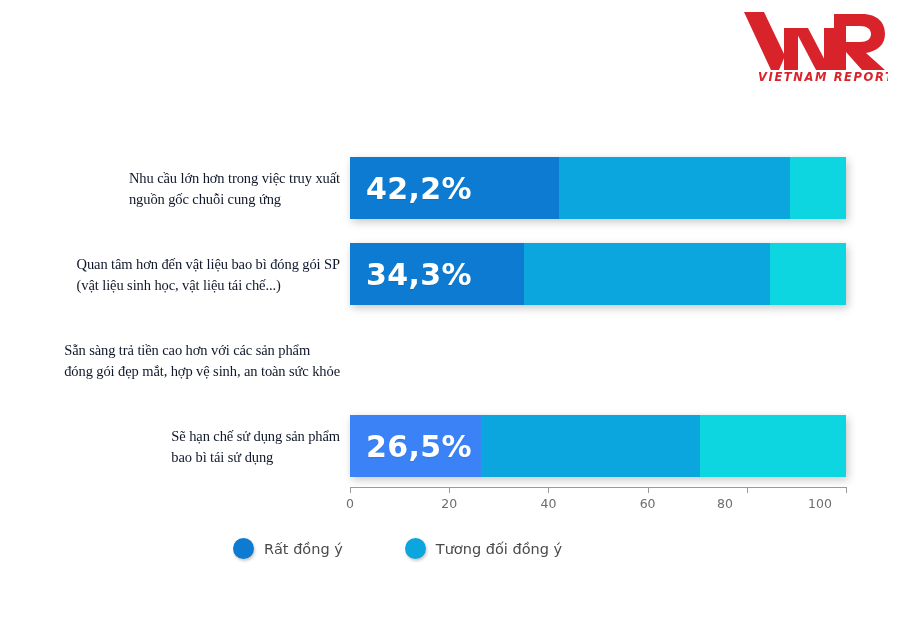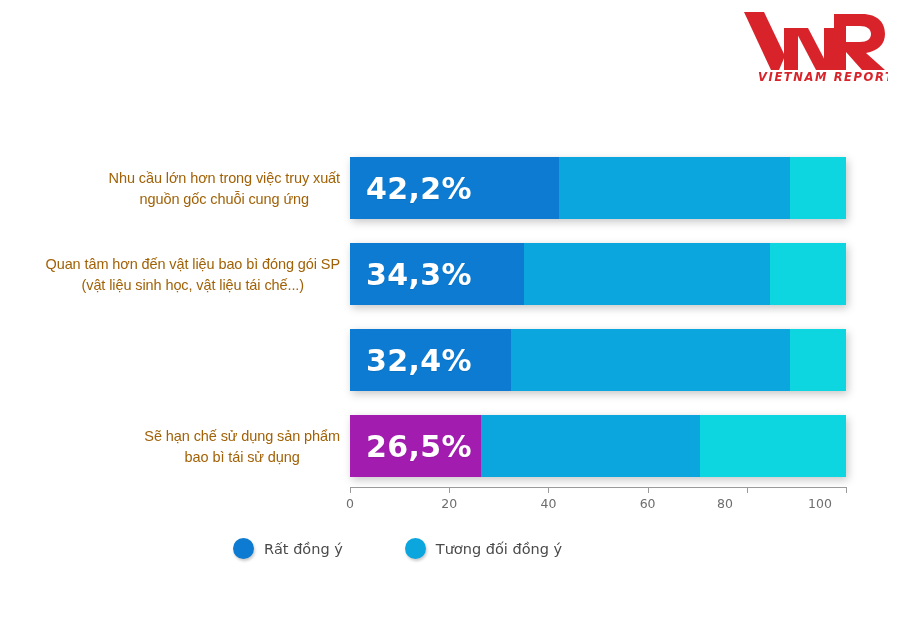--- a/index.html
+++ b/index.html
@@ -25,27 +25,27 @@
   
   #chart {
     position: absolute;
     left: 0; top: 0;
     width: 902px; height: 638px;
   }
 
   .cat-label {
     position: absolute;
     right: 562px;           
-    text-align: center;
-    color: #a16207;
+    text-align: left;
+    color: #0f172a;
     font-size: 14.5px;
     line-height: 1.42;
     letter-spacing: -0.1px;
     white-space: pre-line;
-    font-family: Liberation Sans, sans-serif;
+    font-family: Liberation Serif, serif;
   }
 
   .bar-row {
     position: absolute;
     left: 350px;
     height: 62px;
     display: flex;
     align-items: stretch;
     filter: drop-shadow(2px 3px 4px rgba(0,0,0,0.22));
   }
@@ -127,49 +127,44 @@
     <text x="20" y="73" font-family="'DejaVu Sans','Liberation Sans',sans-serif" font-size="11.5" font-weight="bold" font-style="italic" letter-spacing="1.6" fill="#D8232A">VIETNAM REPORT</text>
   </svg>
 </div>
 
 <div id="chart">
 
   <div class="cat-label" style="top:168px;">Nhu cầu lớn hơn trong việc truy xuất
 nguồn gốc chuỗi cung ứng</div>
   <div class="cat-label" style="top:254px;">Quan tâm hơn đến vật liệu bao bì đóng gói SP
 (vật liệu sinh học, vật liệu tái chế...)</div>
+  <div class="cat-label" style="top:340px;">Sẵn sàng trả tiền cao hơn với các sản phẩm
+đóng gói đẹp mắt, hợp vệ sinh, an toàn sức khỏe</div>
   <div class="cat-label" style="top:426px;">Sẽ hạn chế sử dụng sản phẩm
 bao bì tái sử dụng</div>
 
   <div class="bar-row" style="top: 157px; width: 496px;">
     <div class="seg seg-1" style="width: 209.312px; background: rgb(12, 123, 209);">
       <span class="seg-val">42,2%</span>
     </div>
     <div class="seg seg-2" style="width: 231.136px; background: rgb(12, 166, 222);"></div>
     <div class="seg seg-3" style="width: 55.552px; background: rgb(13, 214, 224);"></div>
   </div>
 
   <div class="bar-row" style="top: 243px; width: 496px;">
     <div class="seg seg-1" style="width: 176px; background: rgb(12, 123, 209);">
       <span class="seg-val">34,3%</span>
     </div>
     <div class="seg seg-2" style="width: 248.992px; background: rgb(12, 166, 222);"></div>
     <div class="seg seg-3" style="width: 76.88px; background: rgb(13, 214, 224);"></div>
   </div>
 
-  <div class="bar-row" style="top: 329px; width: 496px;">
-    <div class="seg seg-1" style="width: 160.704px; background: rgb(12, 123, 209);">
-      <span class="seg-val">32,4%</span>
-    </div>
-    <div class="seg seg-2" style="width: 279.248px; background: rgb(12, 166, 222);"></div>
-    <div class="seg seg-3" style="width: 56.048px; background: rgb(13, 214, 224);"></div>
-  </div>
 
   <div class="bar-row" style="top: 415px; width: 496px;">
-    <div class="seg seg-1" style="width: 131.44px; background: #a21caf;">
+    <div class="seg seg-1" style="width: 131.44px; background: #3b82f6;">
       <span class="seg-val">26,5%</span>
     </div>
     <div class="seg seg-2" style="width: 218.736px; background: rgb(12, 166, 222);"></div>
     <div class="seg seg-3" style="width: 145.824px; background: rgb(13, 214, 224);"></div>
   </div>
 
   <div id="axis-line"></div>
   <div id="ticks">
       <div class="tick-mark" style="left: 350px;"></div>
       <div class="tick-label" style="left: 350px;">0</div>

